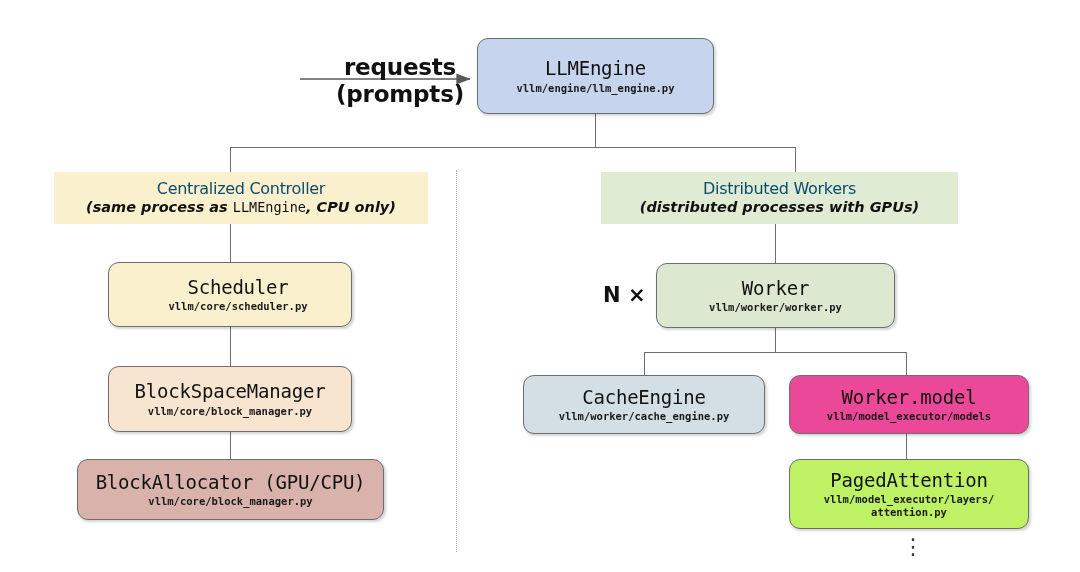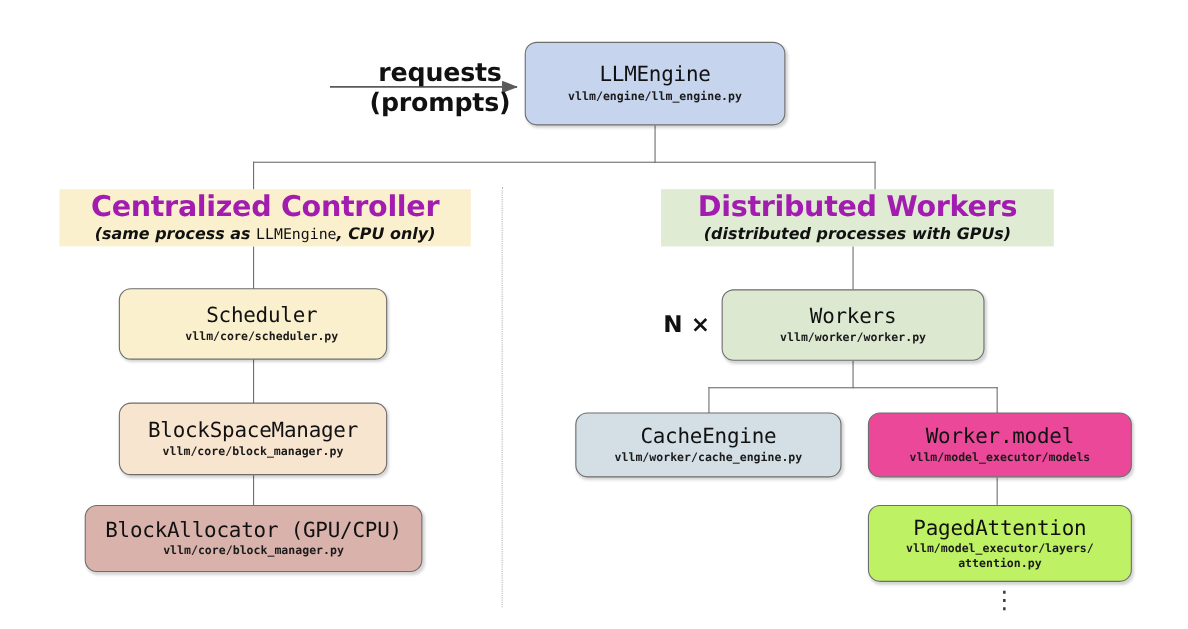--- a/index.html
+++ b/index.html
@@ -54,23 +54,23 @@
     box-sizing: border-box;
     display: flex;
     flex-direction: column;
     align-items: center;
     justify-content: center;
     text-align: center;
     z-index: 3;
   }
   .banner .b-title {
     font-family: "DejaVu Sans", sans-serif;
-    font-size: 26px;
-    font-weight: bold;
-    color: #a21caf;
+    font-size: 16px;
+    font-weight: normal;
+    color: #0c4a6e;
     letter-spacing: -0.3px;
     line-height: 1.1;
   }
   .banner .b-sub {
     font-family: "DejaVu Sans", sans-serif;
     font-size: 14.5px;
     font-weight: bold;
     font-style: italic;
     color: #111111;
     line-height: 1.15;
@@ -210,21 +210,21 @@
   </div>
 
   <div class="node" style="left:77px; top:459px; width:307px; height:61px; background:#d9b3ab;">
     <div class="title">BlockAllocator (GPU/CPU)</div>
     <div class="path">vllm/core/block_manager.py</div>
   </div>
 
   <div class="nx-label" style="left:603px; top:283px;">N ×</div>
 
   <div class="node" style="left:656px; top:263px; width:239px; height:65px; background:#dce8d0;">
-    <div class="title">Workers</div>
+    <div class="title">Worker</div>
     <div class="path">vllm/worker/worker.py</div>
   </div>
 
   <div class="node" style="left:523px; top:375px; width:242px; height:59px; background:#d3dfe5;">
     <div class="title">CacheEngine</div>
     <div class="path">vllm/worker/cache_engine.py</div>
   </div>
 
   <div class="node" style="left:789px; top:375px; width:240px; height:59px; background:#ec4899;">
     <div class="title">Worker.model</div>

